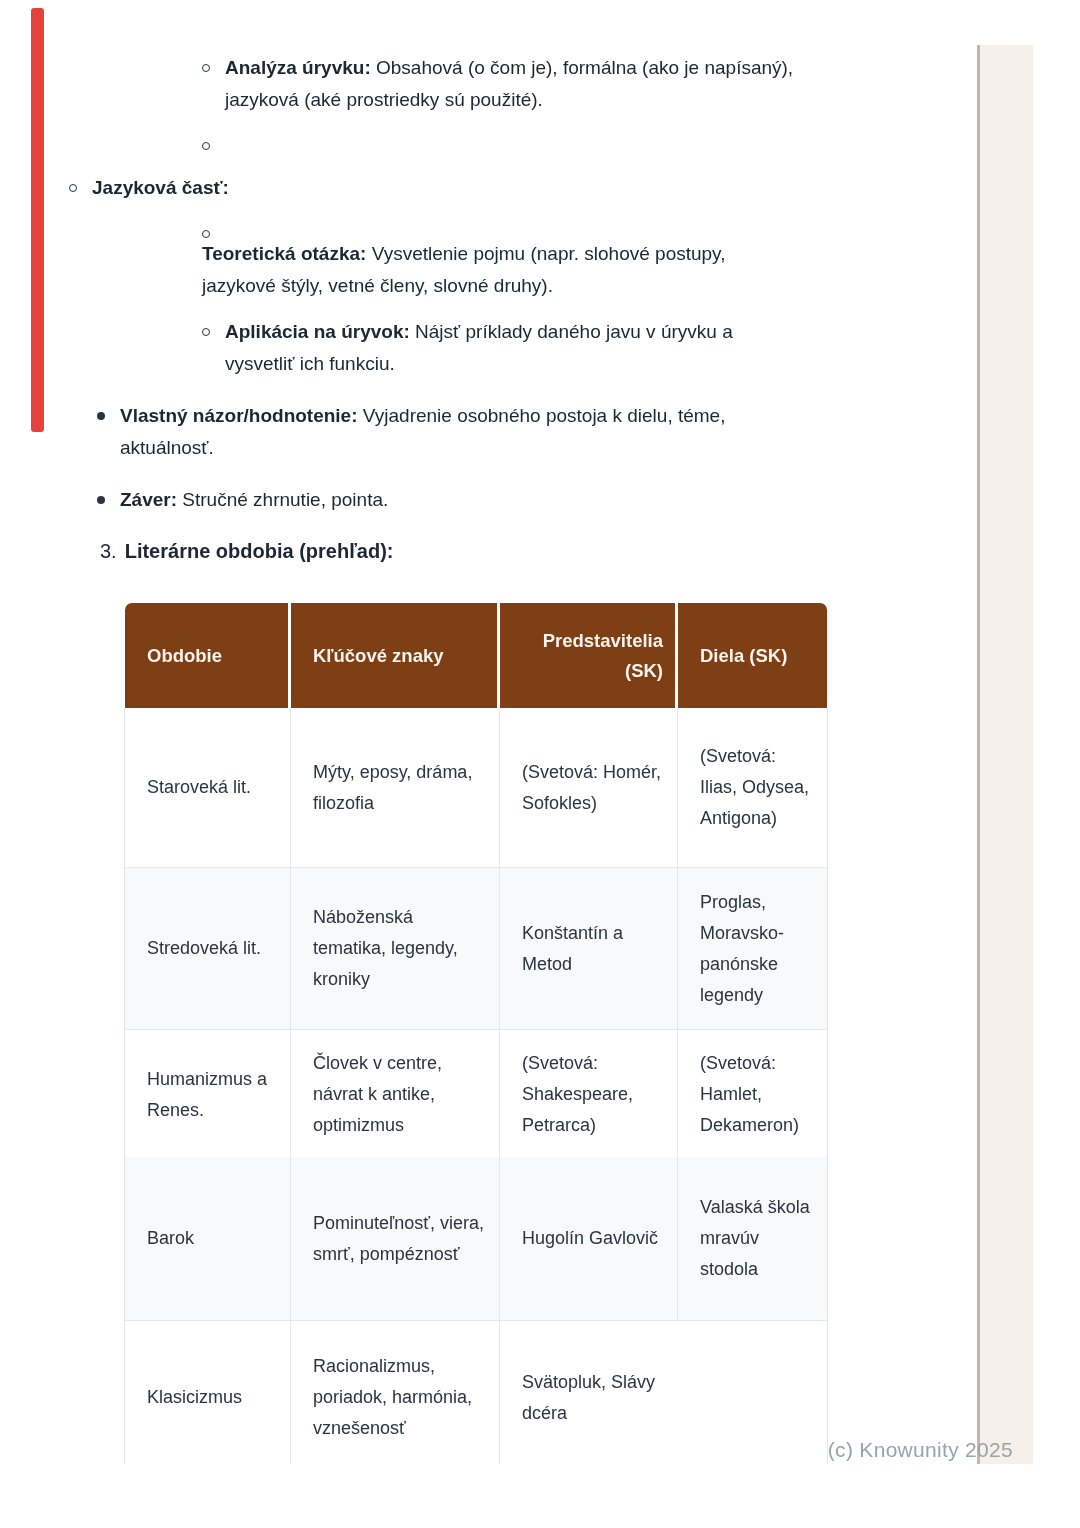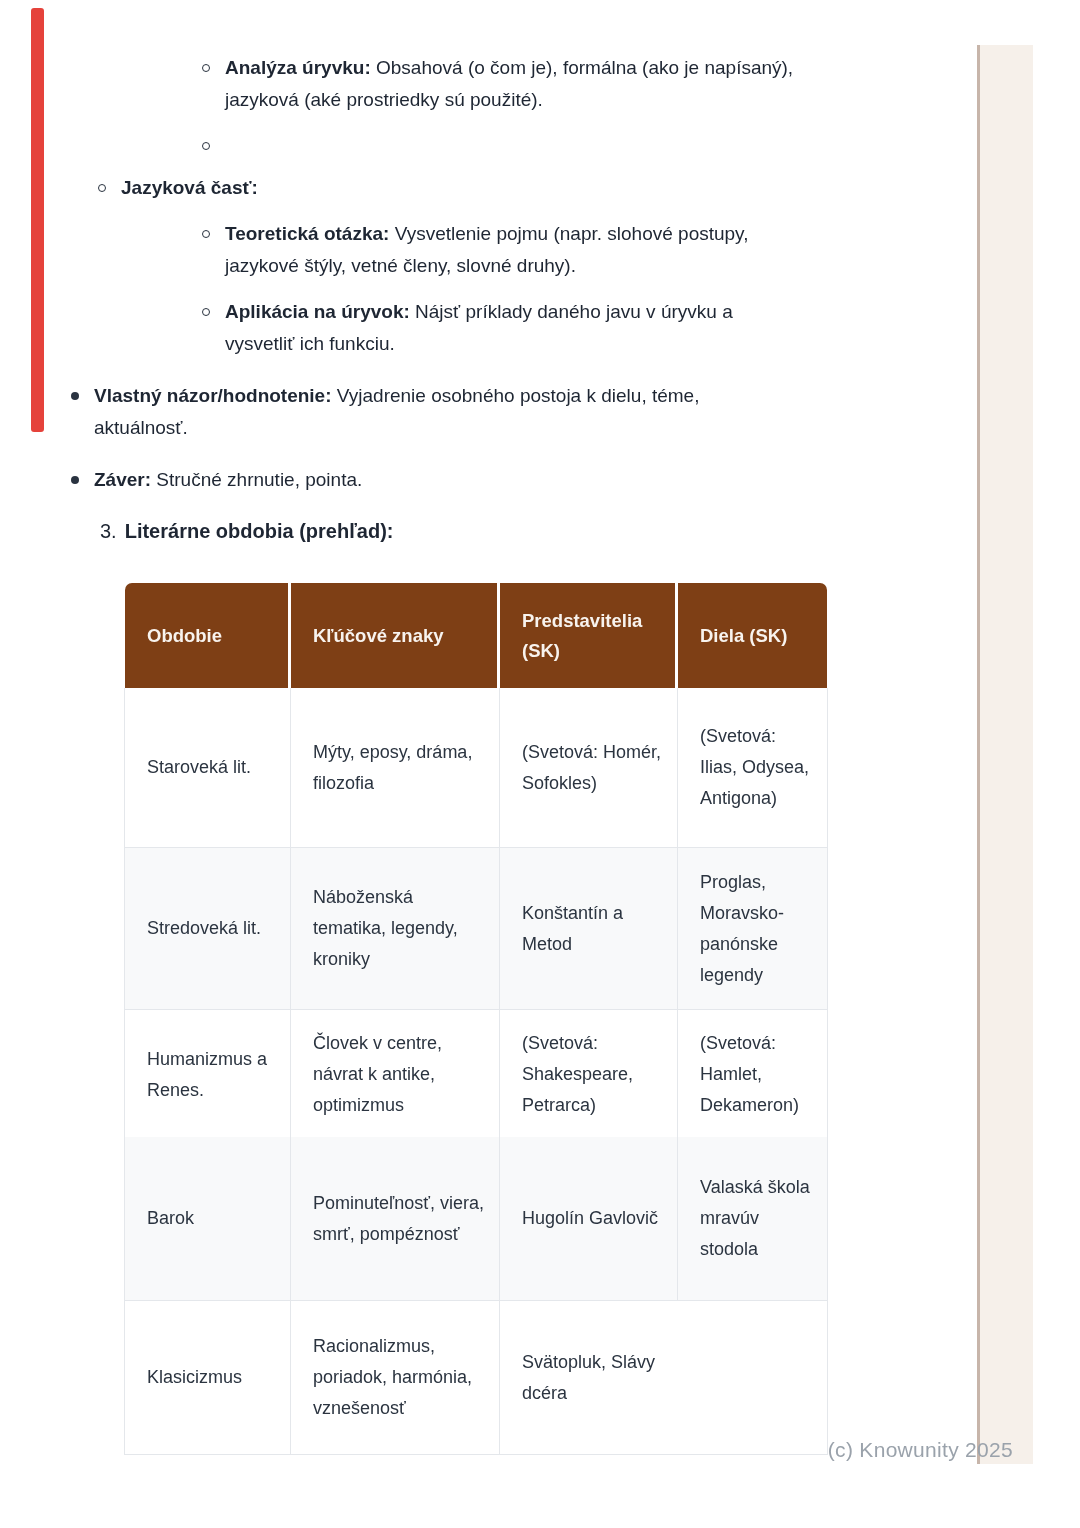--- a/index.html
+++ b/index.html
@@ -55,23 +55,23 @@
     align-items: flex-start;
     column-gap: 15px;
     font-size: 19px;
     line-height: 32px;
     margin-bottom: 14px;
     color: #1e2633;
   }
   .li .txt strong { font-weight: 700; }
   .li.sub2 { padding-left: 202px; }
   .li.sub2 .txt { max-width: 575px; }
-  .li.sub1 { padding-left: 98px; margin-top: 22px; text-align: right; }
-  .li.sub1 + .li.sub2 { margin-top: 4px; }
-  .li.top  { padding-left: 71px; margin-top: 20px; }
+  .li.sub1 { padding-left: 69px; margin-top: 22px; text-align: right; }
+  .li.sub1 + .li.sub2 { margin-top: 4px; flex-direction: column; }
+  .li.top  { padding-left: 97px; margin-top: 20px; }
   .li.top .txt { max-width: 680px; }
 
   .bullet {
     flex: 0 0 auto;
     width: 8px; height: 8px;
     border-radius: 50%;
     margin-top: 12px;
   }
   .bullet.circle { border: 1.5px solid #2a3340; }
   .bullet.disc   { background: #2a3340; }
@@ -89,20 +89,21 @@
   .section-heading .ttl { font-weight: 700; }
 
   
   .lit-table { margin: 37px 0 0 124px; width: 704px; }
 
   .t-header {
     display: grid;
     grid-template-columns: 166px 209px 178px 149px;
     width: 702px;
     margin-left: 1px;
+    text-align: right;
   }
   .th {
     background: var(--brown, #7e3f15);
     color: #f8f3ee;
     font-weight: 700;
     font-size: 18.5px;
     line-height: 30px;
     height: 105px;
     display: flex;
     align-items: center;

